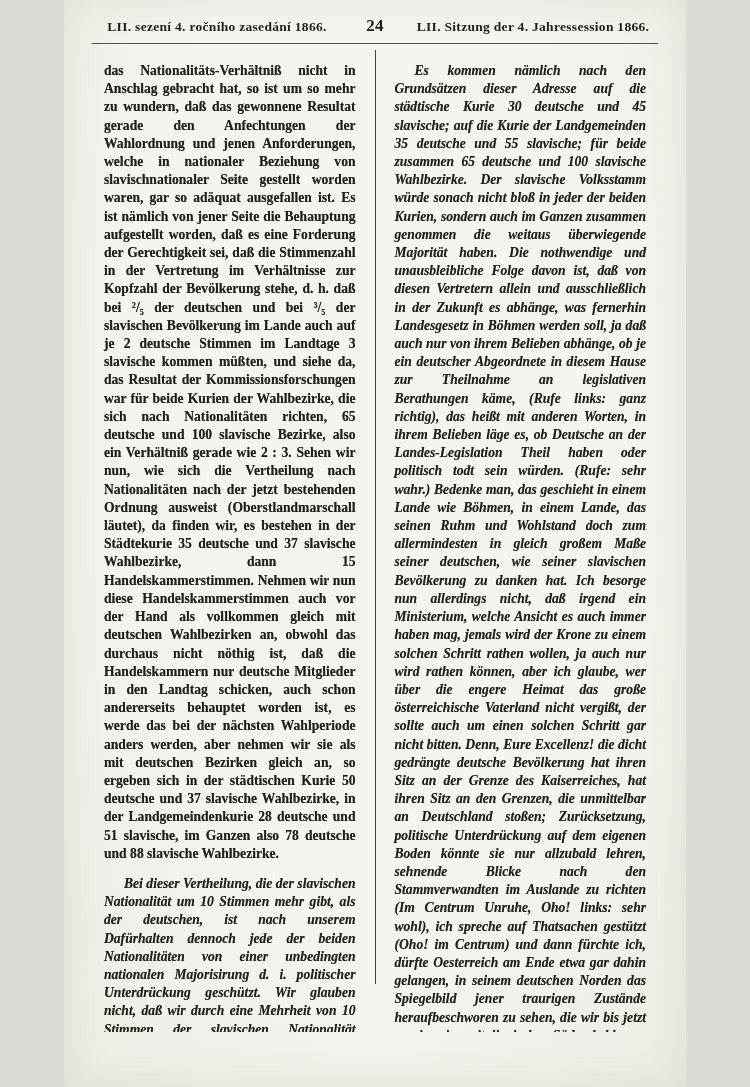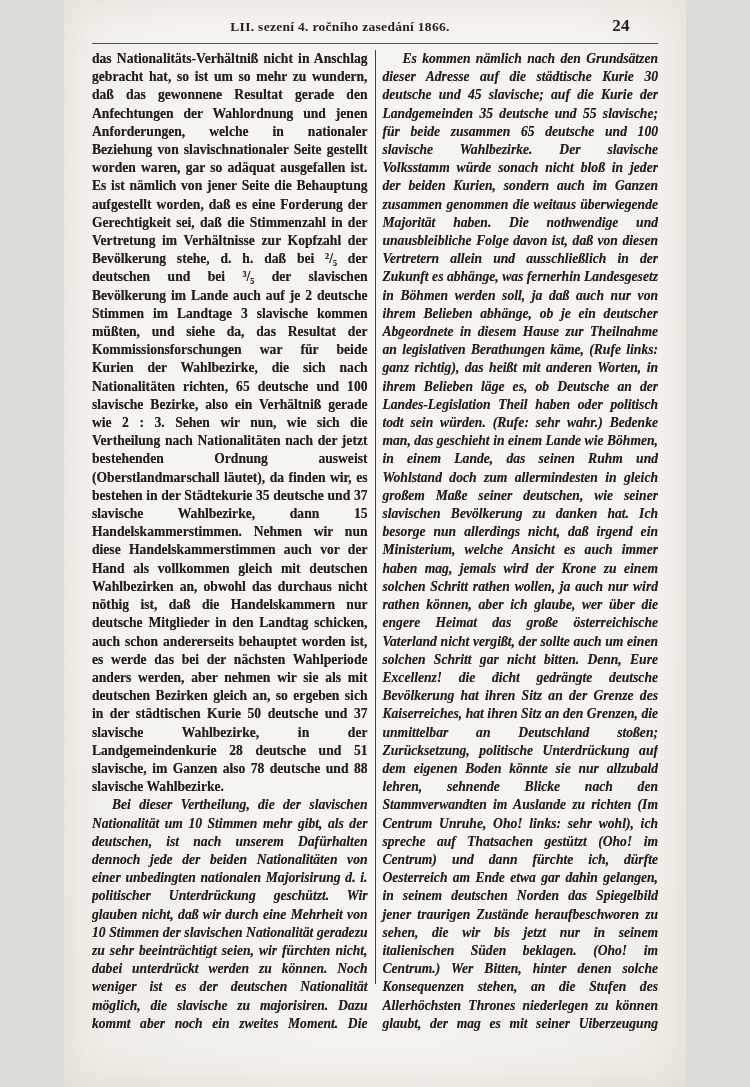--- a/index.html
+++ b/index.html
@@ -53,31 +53,32 @@
     text-shadow: 0 0 0.5px rgba(35,28,20,0.55);
     hyphens: auto;
   }
   .col.left  { padding-right: 7px; }
   .col.right { padding-left: 7px; }
   .divider {
     width: 1px;
     background: #45403a;
     margin-bottom: 48px;
   }
-  .col p { margin: 0; }
+  .col p { margin: 12px; }
   .col p.ind { text-indent: 20px; font-style: italic; }
 </style>
 </head>
 <body>
 
 <div class="page">
 
   <header class="page-header">
     <span class="ht">LII. sezení 4. ročního zasedání 1866.</span>
     <span class="pn">24</span>
+    <span class="ht">LII. Sitzung der 4. Jahressession 1866.</span>
   </header>
 
   <div class="header-rule"></div>
 
   <main class="columns">
 
     <section class="col left">
       <p class="cont">das Nationalitäts-Verhältniß nicht in Anschlag gebracht hat, so ist um so mehr zu wundern, daß das gewonnene Resultat gerade den Anfechtungen der Wahlordnung und jenen Anforderungen, welche in nationaler Beziehung von slavischnationaler Seite gestellt worden waren, gar so adäquat ausgefallen ist. Es ist nämlich von jener Seite die Behauptung aufgestellt worden, daß es eine Forderung der Gerechtigkeit sei, daß die Stimmenzahl in der Vertretung im Verhältnisse zur Kopfzahl der Bevölkerung stehe, d. h. daß bei ²/₅ der deutschen und bei ³/₅ der slavischen Bevölkerung im Lande auch auf je 2 deutsche Stimmen im Landtage 3 slavische kommen müßten, und siehe da, das Resultat der Kommissionsforschungen war für beide Kurien der Wahlbezirke, die sich nach Nationalitäten richten, 65 deutsche und 100 slavische Bezirke, also ein Verhältniß gerade wie 2 : 3. Sehen wir nun, wie sich die Vertheilung nach Nationalitäten nach der jetzt bestehenden Ordnung ausweist (Oberstlandmarschall läutet), da finden wir, es bestehen in der Städtekurie 35 deutsche und 37 slavische Wahlbezirke, dann 15 Handelskammerstimmen. Nehmen wir nun diese Handelskammerstimmen auch vor der Hand als vollkommen gleich mit deutschen Wahlbezirken an, obwohl das durchaus nicht nöthig ist, daß die Handelskammern nur deutsche Mitglieder in den Landtag schicken, auch schon andererseits behauptet worden ist, es werde das bei der nächsten Wahlperiode anders werden, aber nehmen wir sie als mit deutschen Bezirken gleich an, so ergeben sich in der städtischen Kurie 50 deutsche und 37 slavische Wahlbezirke, in der Landgemeindenkurie 28 deutsche und 51 slavische, im Ganzen also 78 deutsche und 88 slavische Wahlbezirke.</p>
       <p class="ind">Bei dieser Vertheilung, die der slavischen Nationalität um 10 Stimmen mehr gibt, als der deutschen, ist nach unserem Dafürhalten dennoch jede der beiden Nationalitäten von einer unbedingten nationalen Majorisirung d. i. politischer Unterdrückung geschützt. Wir glauben nicht, daß wir durch eine Mehrheit von 10 Stimmen der slavischen Nationalität geradezu zu sehr beeinträchtigt seien, wir fürchten nicht, dabei unterdrückt werden zu können. Noch weniger ist es der deutschen Nationalität möglich, die slavische zu majorisiren. Dazu kommt aber noch ein zweites Moment. Die Majorität ist in den beiden Kurien gerade so vertheilt, daß jede der Nationalitäten in einer derselben die Majorität hat und dadurch kommt es, daß jede derselben geschützt ist vor einer Ausschließung der Mitglieder bei der Berathung in den Kommissionen des Landtages und auch geschützt ist vor der gänzlichen Ausschließung an der Theilnahme der Mitglieder bei der administrativen Wirksamkeit des Landes-Ausschusses. (Bravo, Sehr wahr! links.) Daß aber so ein Zustand besteht, ist eine unbedingte Forderung der Gleichberechtigung. Das ist das Recht der Nation, daß keine preisgegeben werde der andern.</p>
 

